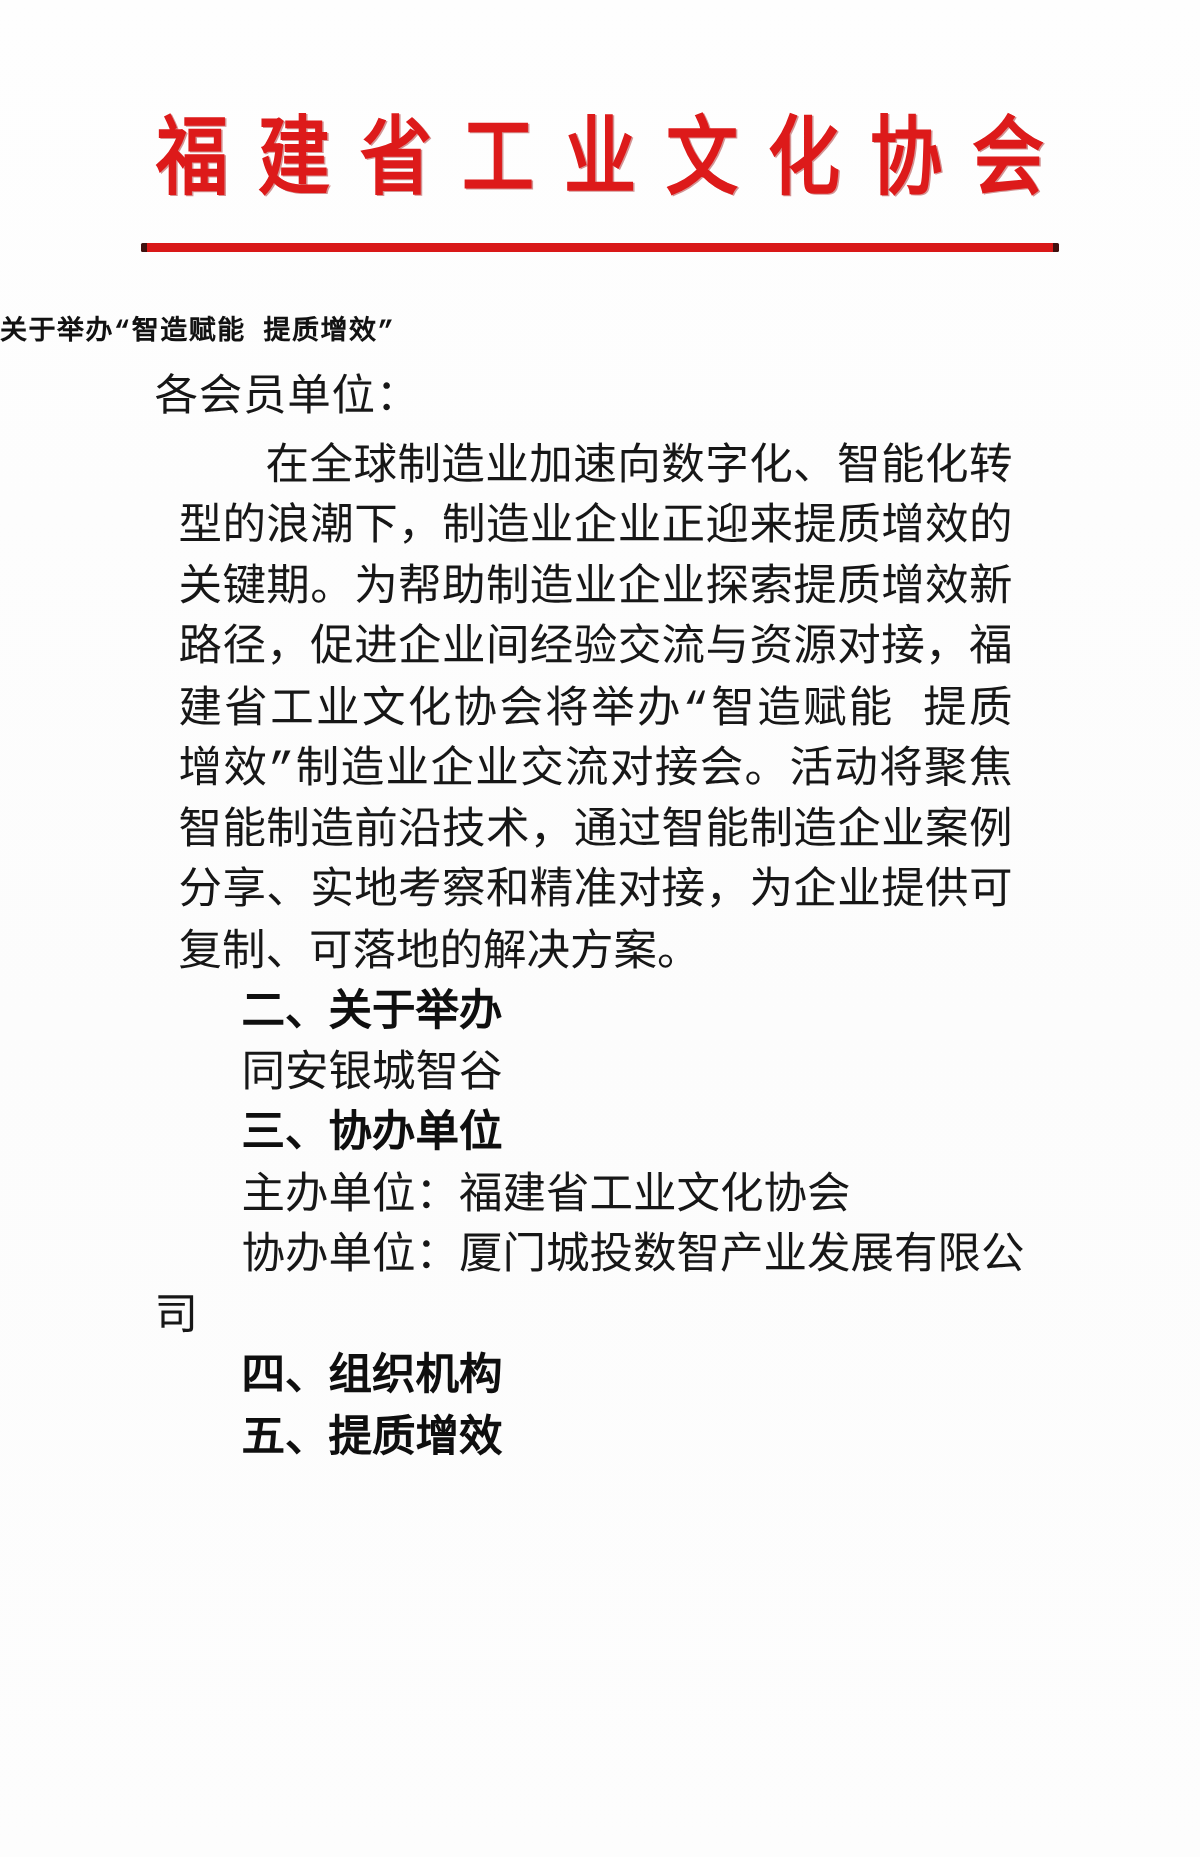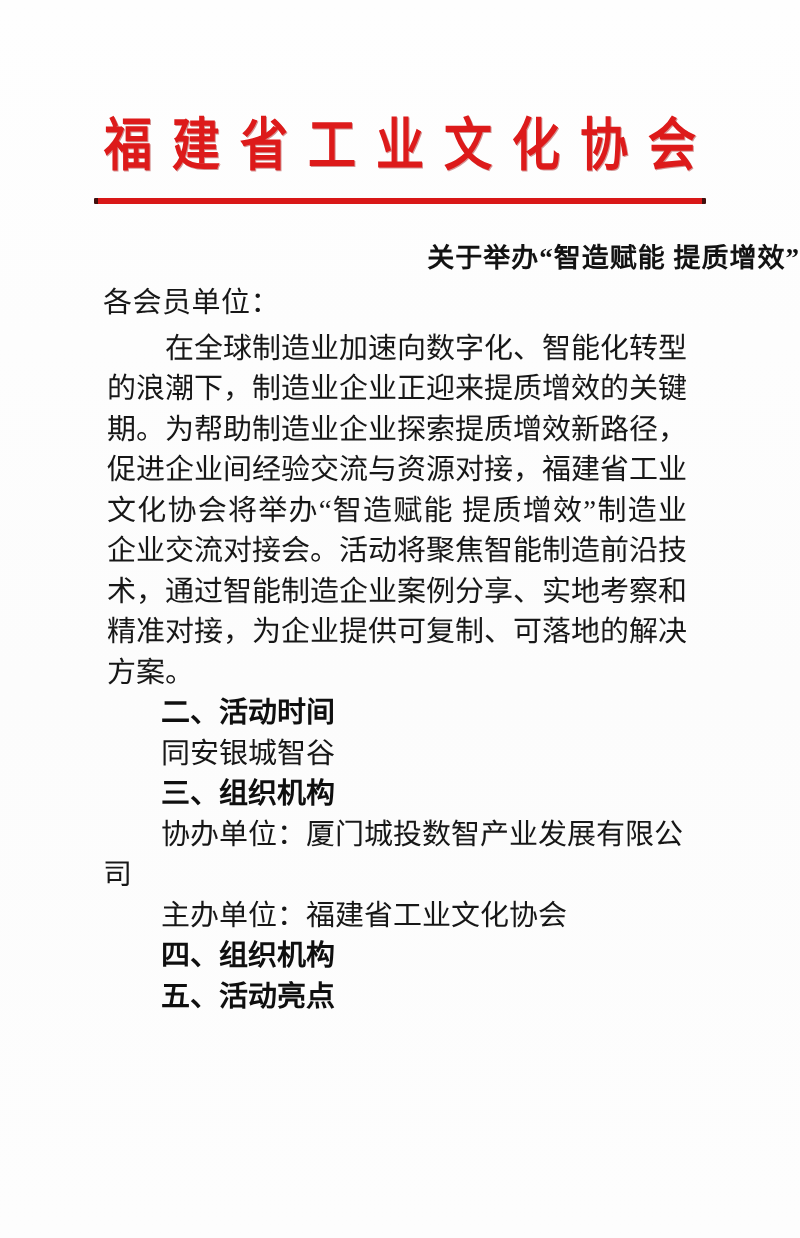--- a/index.html
+++ b/index.html
@@ -10,23 +10,24 @@
     width: 800px;
     height: 1238px;
     background: #fdfdfd;
     overflow: hidden;
     font-family: "Liberation Serif", "DejaVu Serif", serif;
     color: #1a1a1a;
   }
   .page {
     width: 800px;
     height: 1238px;
-    padding-top: 116px;
+    padding-top: 80px;
     box-sizing: border-box;
     background: linear-gradient(180deg, #fefefe 0%, #fcfcfc 55%, #fdfdfd 100%);
+    font-family: Liberation Mono, monospace;
   }
   
   .letterhead {
     height: 60px;
     line-height: 60px;
     display: flex;
     justify-content: center;
     transform: scaleY(1.2);
     transform-origin: center;
   }
@@ -46,40 +47,40 @@
     margin: 22px auto 0;
     background: linear-gradient(to right,
       #40100e 0px, #40100e 4px,
       #d91818 4px, #d91818 calc(100% - 4px),
       #40100e calc(100% - 4px), #40100e 100%);
     border-radius: 1px;
   }
   
   .doc-title {
     margin-top: 30px;
-    text-align: right;
+    text-align: left;
     font-weight: 700;
-    font-size: 27px;
+    font-size: 18px;
     line-height: 48px;
     color: #121212;
     letter-spacing: 1px;
   }
   
   .content {
     width: 588px;
     margin-left: 103px;
     font-size: 29px;
     line-height: 40.5px;
     color: #171717;
   }
   .salutation {
     letter-spacing: 0.5px;
   }
   .para {
-    margin: 5px 4px 0;
+    margin: 5px 16px 0;
     text-indent: 2em;
     text-align: justify;
     letter-spacing: 0;
   }
   .sec-heading {
     font-weight: 700;
     text-indent: 2em;
     color: #0f0f0f;
   }
   .sec-line {
@@ -101,25 +102,25 @@
     <div>关于举办“智造赋能 提质增效”</div>
   </div>
 
   <div class="content">
 
     <div class="salutation">各会员单位：</div>
 
     <p class="para">在全球制造业加速向数字化、智能化转型的浪潮下，制造业企业正迎来提质增效的关键期。为帮助制造业企业探索提质增效新路径，促进企业间经验交流与资源对接，福建省工业文化协会将举办“智造赋能 提质增效”制造业企业交流对接会。活动将聚焦智能制造前沿技术，通过智能制造企业案例分享、实地考察和精准对接，为企业提供可复制、可落地的解决方案。</p>
 
 
-    <div class="sec-heading">二、活动时间</div>
+    <div class="sec-heading">二、关于举办</div>
     <div class="sec-line">同安银城智谷</div>
 
-    <div class="sec-heading">三、组织机构</div>
+    <div class="sec-heading">三、协办单位</div>
+    <div class="sec-line">主办单位：福建省工业文化协会</div>
     <div class="sec-line">协办单位：厦门城投数智产业发展有限公司</div>
-    <div class="sec-line">主办单位：福建省工业文化协会</div>
 
     <div class="sec-heading">四、组织机构</div>
 
-    <div class="sec-heading">五、活动亮点</div>
+    <div class="sec-heading">五、提质增效</div>
 
   </div>
 </div>
 
 </body></html>

